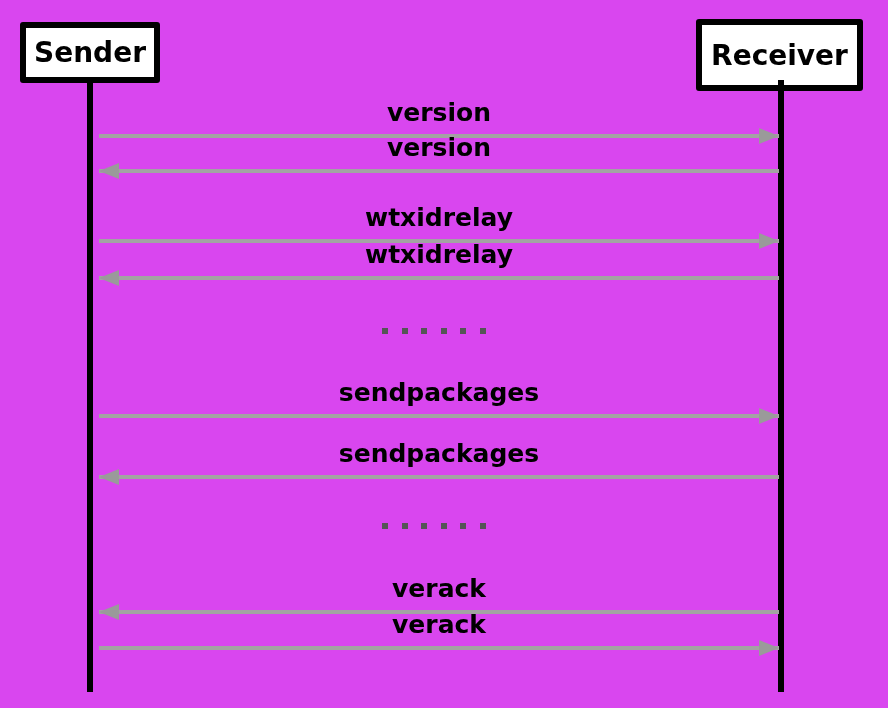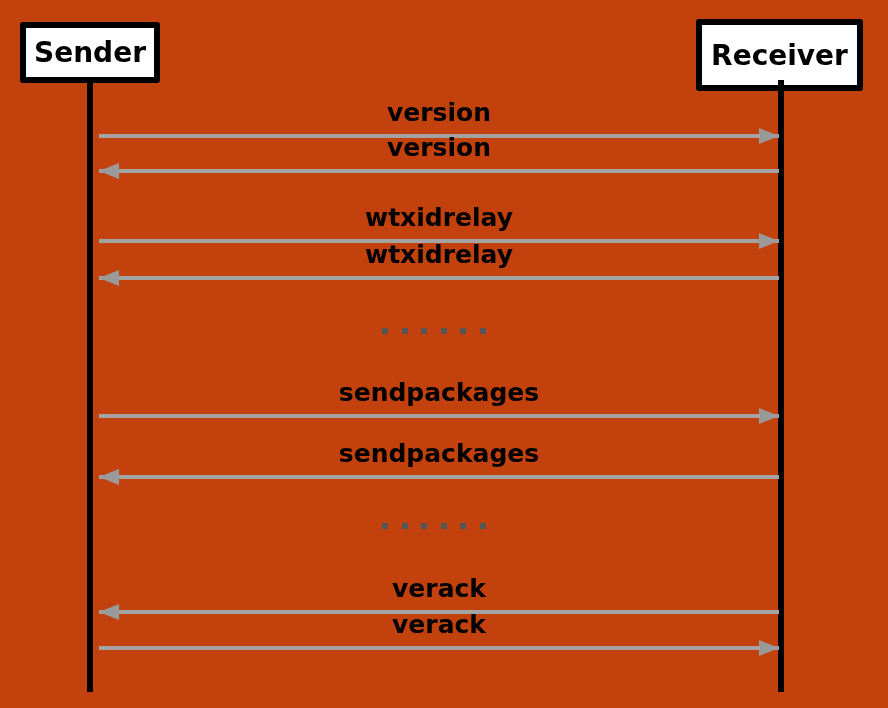--- a/index.html
+++ b/index.html
@@ -1,20 +1,20 @@
 <!DOCTYPE html>
 <html><head>
 <meta charset="utf-8">
 <style>
   html,body{margin:0;padding:0;background:#ffffff;}
   body{font-family:"DejaVu Sans","Liberation Sans",sans-serif;}
   #stage{
     position:relative;
     width:888px;height:708px;
-    background:#c2410c;
+    background:#d946ef;
     overflow:hidden;
   }
   .participant-box{
     position:absolute;
     border:6px solid #000000;
     border-radius:3px;
     background:#ffffff;
     display:flex;align-items:center;justify-content:center;
     font-weight:bold;
     font-size:28px;

